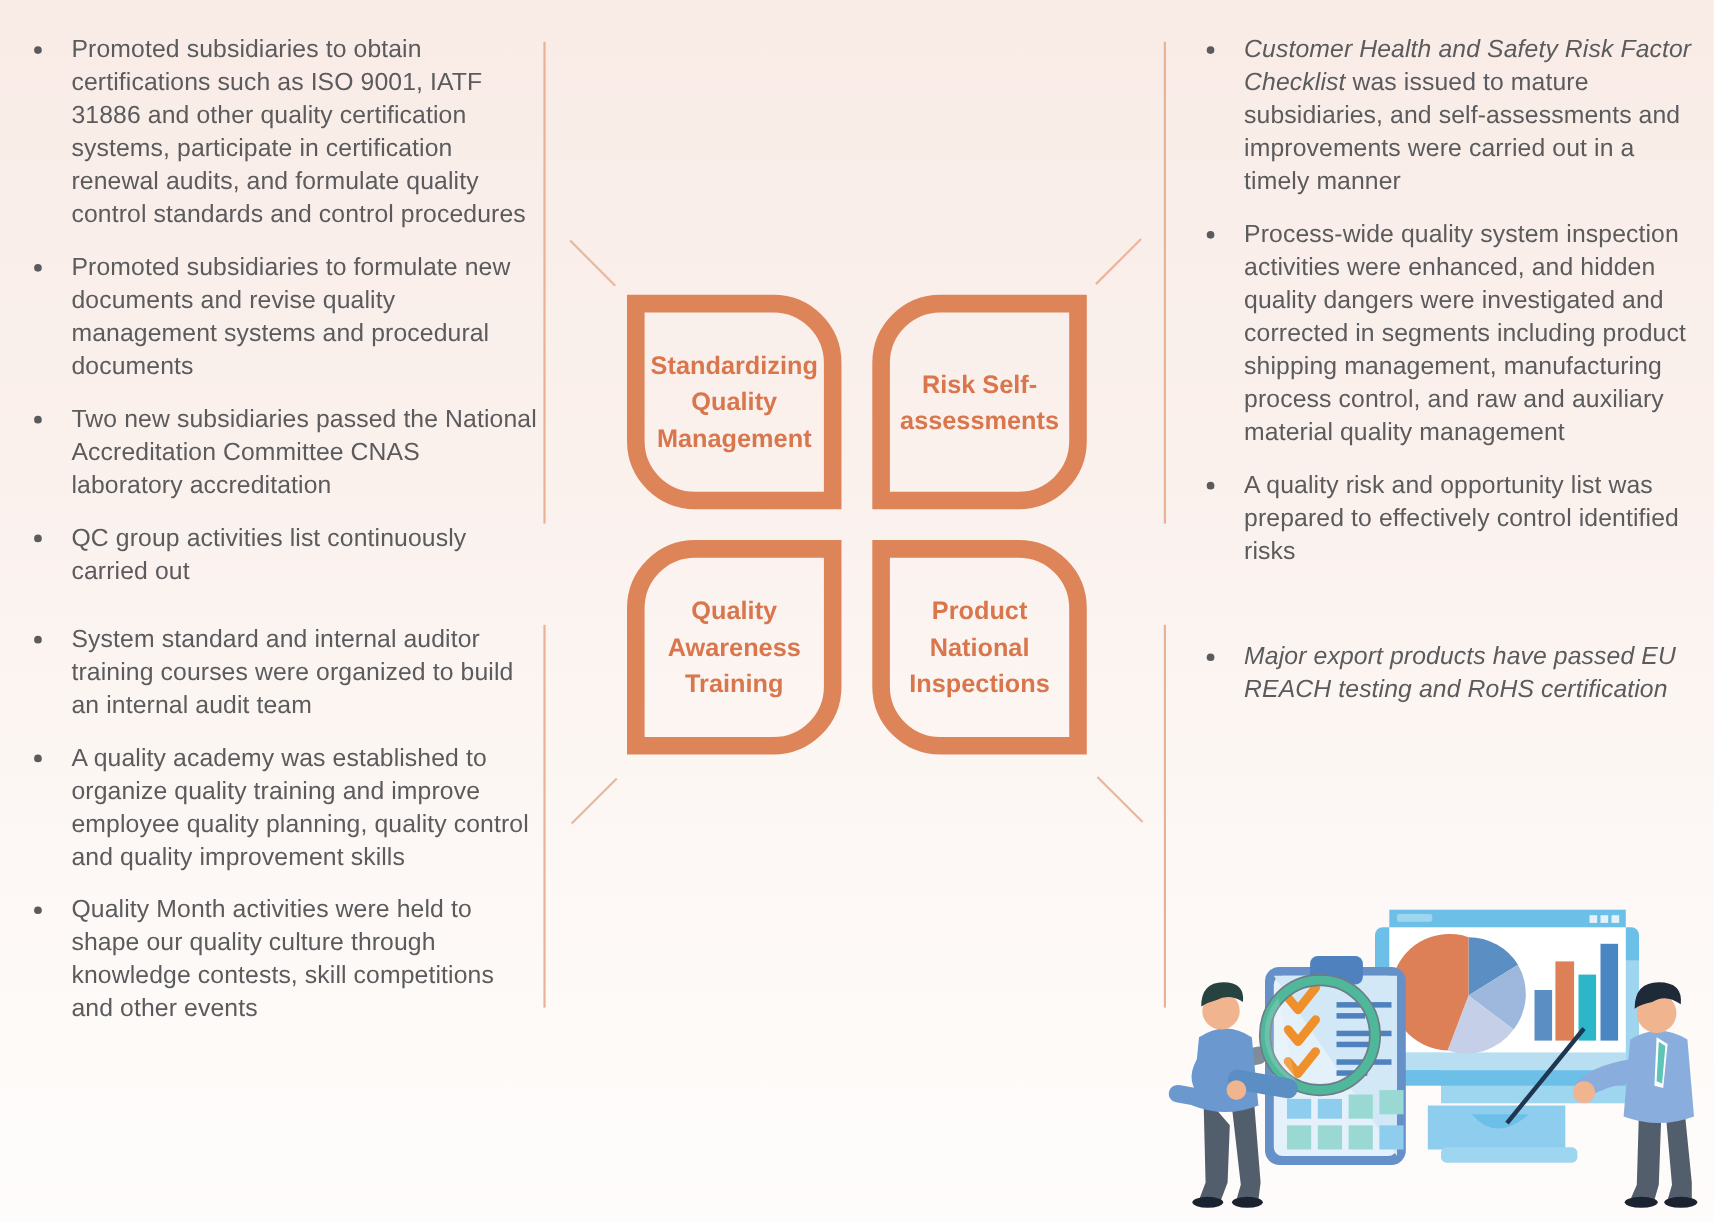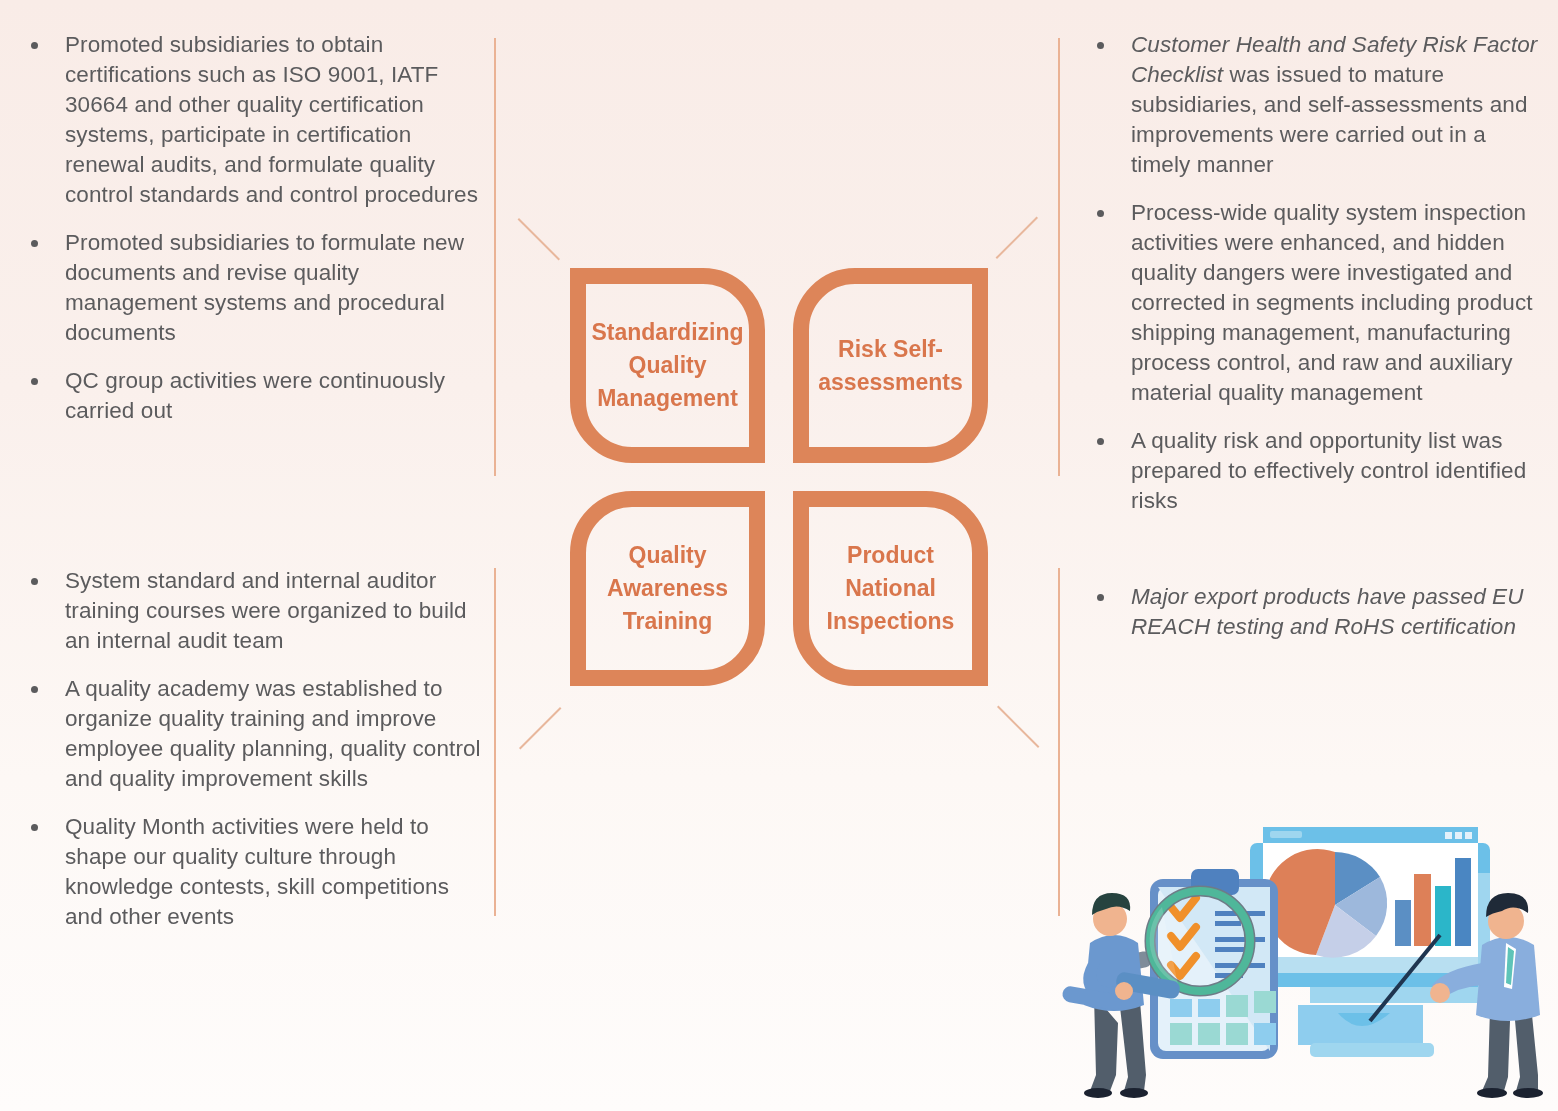--- a/index.html
+++ b/index.html
@@ -79,23 +79,24 @@
   <div class="vline vl-right-top"></div>
   <div class="vline vl-right-bot"></div>
 
   <div class="diag" style="left:519px;top:218px;width:58px;transform:rotate(45deg);"></div>
   <div class="diag" style="left:1038px;top:218px;width:58px;transform:rotate(135deg);"></div>
   <div class="diag" style="left:519px;top:748px;width:58px;transform:rotate(-45deg);"></div>
   <div class="diag" style="left:1038px;top:748px;width:58px;transform:rotate(-135deg);"></div>
 
   <div class="col col-left blk-top">
     <ul class="bullets">
-      <li><span>Promoted subsidiaries to obtain certifications such as ISO 9001, IATF 30664 and other quality certification systems, participate in certification renewal audits, and formulate quality control standards and control procedures</span></li>
+      <li><span>Promoted subsidiaries to obtain certifications such as ISO 9001, IATF 31886 and other quality certification systems, participate in certification renewal audits, and formulate quality control standards and control procedures</span></li>
       <li><span>Promoted subsidiaries to formulate new documents and revise quality management systems and procedural documents</span></li>
-      <li><span>QC group activities were continuously carried out</span></li>
+      <li><span>Two new subsidiaries passed the National Accreditation Committee CNAS laboratory accreditation</span></li>
+      <li><span>QC group activities list continuously carried out</span></li>
     </ul>
   </div>
 
   <div class="col col-right blk-top">
     <ul class="bullets">
       <li><em class="ital">Customer Health and Safety Risk Factor Checklist</em><span> was issued to mature subsidiaries, and self-assessments and improvements were carried out in a timely manner</span></li>
       <li><span>Process-wide quality system inspection activities were enhanced, and hidden quality dangers were investigated and corrected in segments including product shipping management, manufacturing process control, and raw and auxiliary material quality management</span></li>
       <li><span>A quality risk and opportunity list was prepared to effectively control identified risks</span></li>
     </ul>
   </div>

